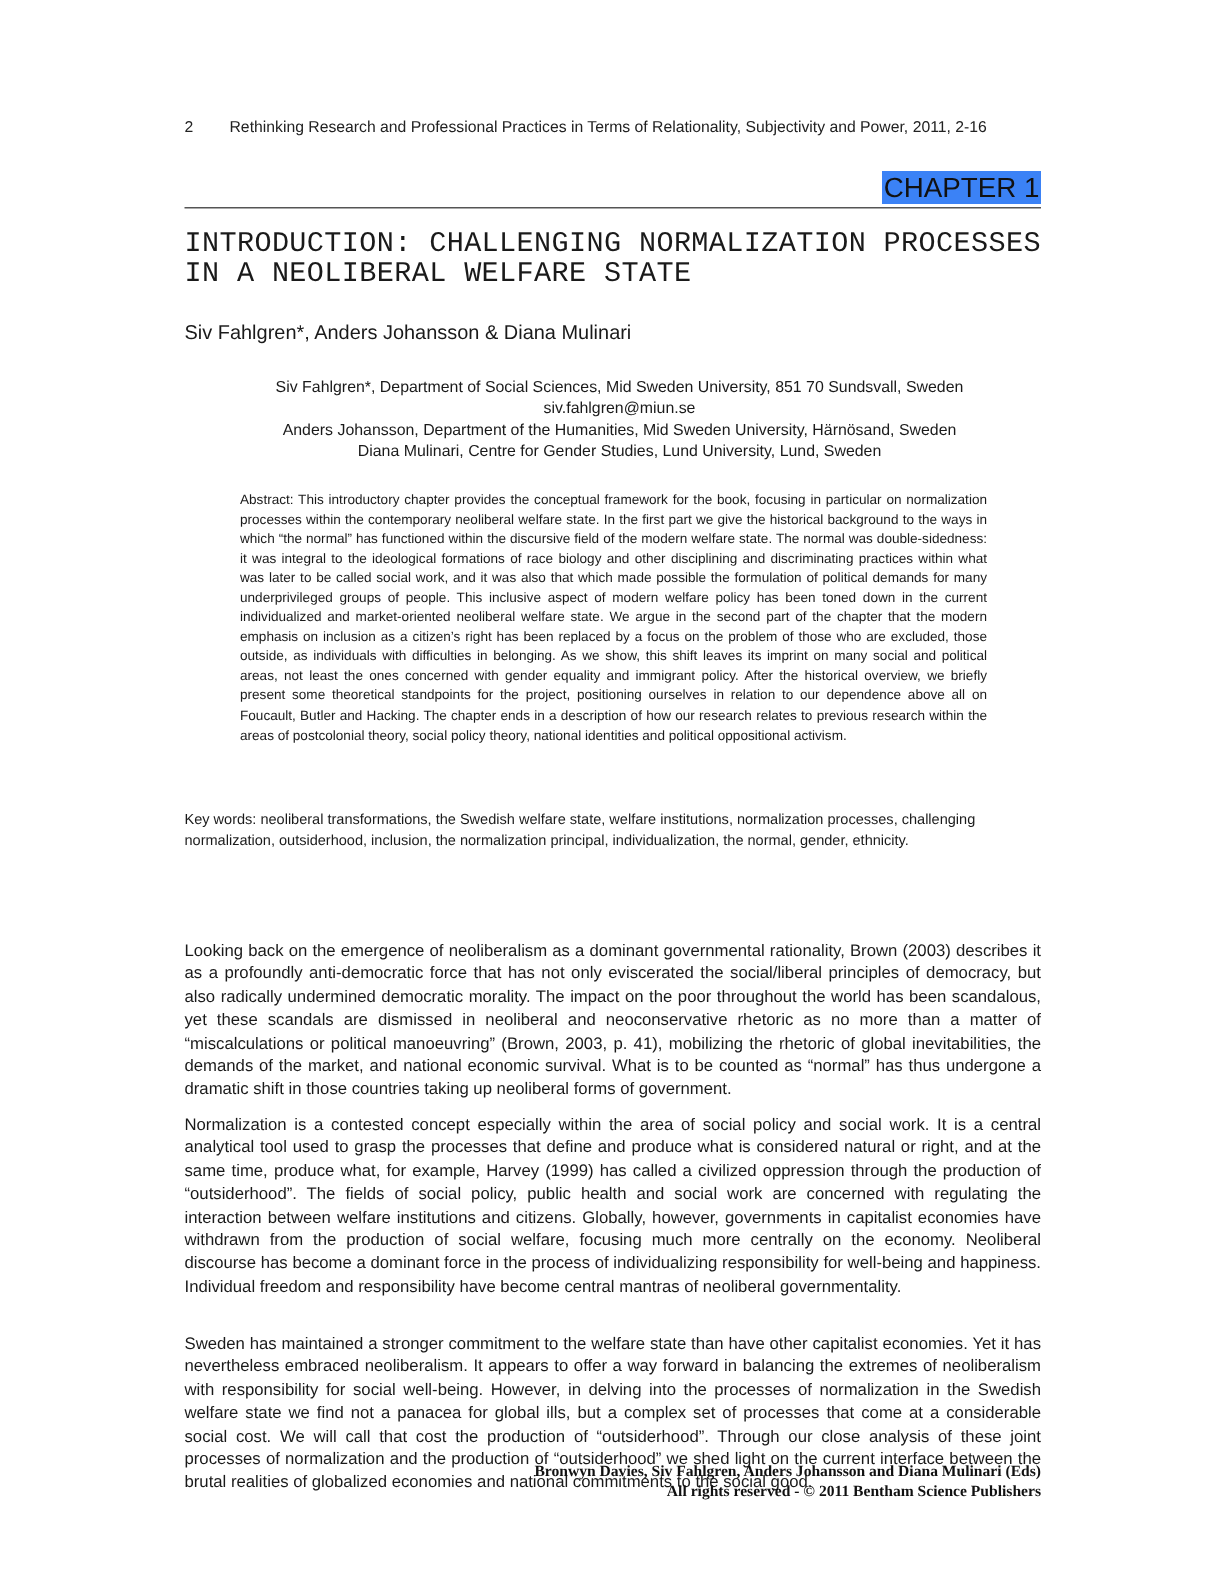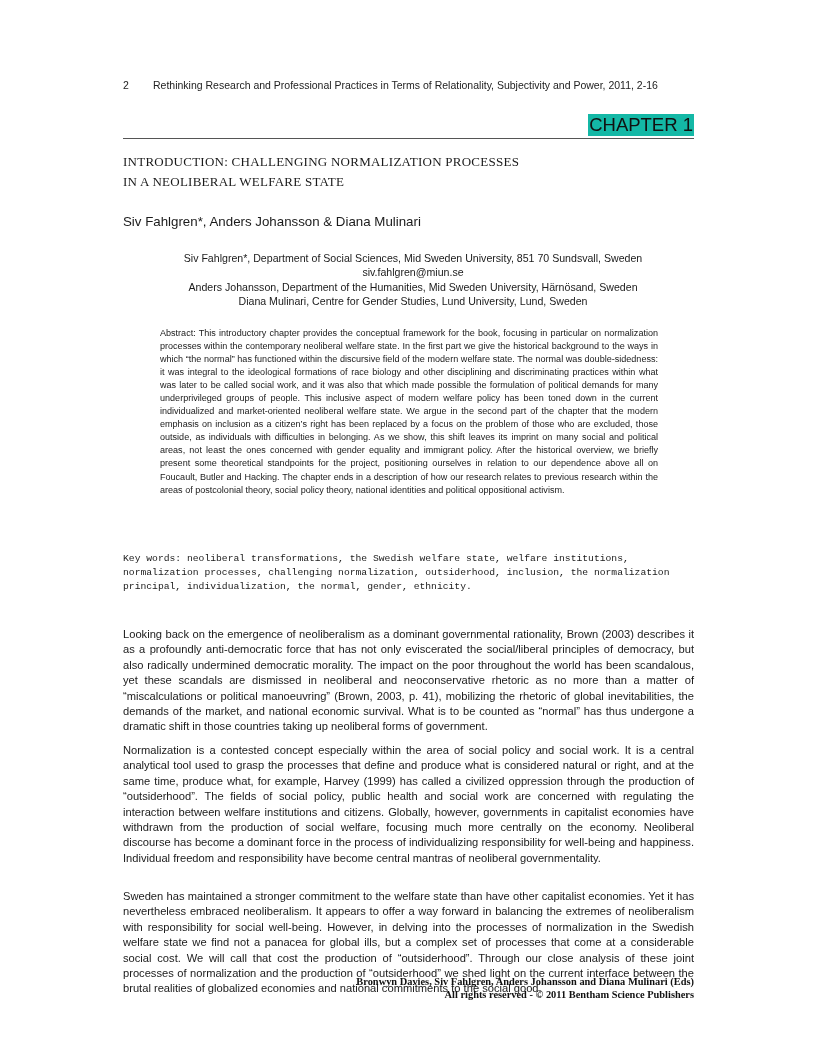--- a/index.html
+++ b/index.html
@@ -10,45 +10,45 @@
       font-family: "Liberation Sans", sans-serif; font-size: 10.5px; color: #222;
       white-space: nowrap;
     }
     .running-head .pg { display: inline-block; width: 30px; }
     .chapter-wrap {
       position: absolute; left: 123px; top: 114px; width: 571px; height: 24px;
       border-bottom: 1.2px solid #555;
     }
     .chapter-label {
       position: absolute; right: 0; top: 0;
-      background: #14b8a6; color: #111;
+      background: #3b82f6; color: #111;
       font-family: "Liberation Sans", sans-serif; font-size: 18.5px; line-height: 22px;
       padding: 0 1px;
     }
     .title {
       position: absolute; left: 123px; top: 152px; width: 580px;
-      font-family: Liberation Serif, serif; font-size: 13px; line-height: 20px;
+      font-family: Liberation Mono, monospace; font-size: 19px; line-height: 20px;
       letter-spacing: 0.25px; color: #1a1a1a;
     }
     .authors {
       position: absolute; left: 123px; top: 214px; width: 580px;
       font-family: Liberation Sans, sans-serif; font-size: 13.3px; color: #1a1a1a;
     }
     .affils {
       position: absolute; left: 123px; top: 251px; width: 580px;
       font-family: "Liberation Sans", sans-serif; font-size: 10.6px; line-height: 14.4px; color: #1a1a1a; text-align: center;
     }
     .abstract {
       position: absolute; left: 160px; top: 327px; width: 498px;
       font-family: "Liberation Sans", sans-serif; font-size: 9.05px; line-height: 13.05px;
       text-align: justify; color: #1a1a1a;
     }
     .keywords {
       position: absolute; left: 123px; top: 540px; width: 575px;
-      font-family: Liberation Mono, monospace; font-size: 9.7px; line-height: 14px; color: #1a1a1a; margin-top: 12px;
+      font-family: Liberation Sans, sans-serif; font-size: 9.7px; line-height: 14px; color: #1a1a1a;
     }
     .body-para {
       position: absolute; left: 123px; width: 571px;
       font-family: "Liberation Sans", sans-serif; font-size: 11.15px; line-height: 15.4px;
       text-align: justify; color: #1a1a1a; margin-top: 48px;
     }
     #para-1 { top: 579px; }
     #para-2 { top: 695px; }
     #para-3 { top: 841px; }
     .footer {

